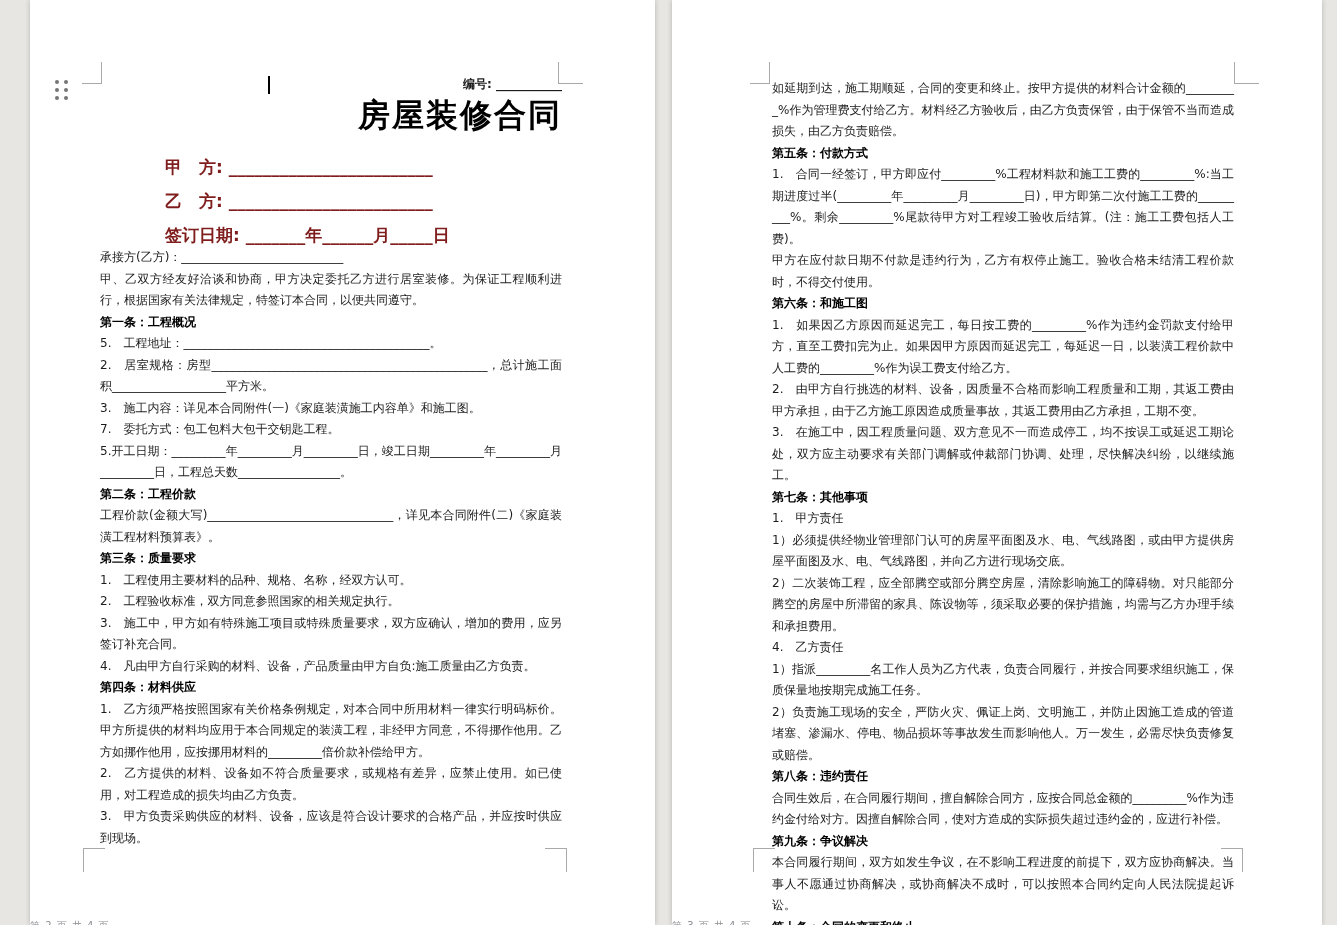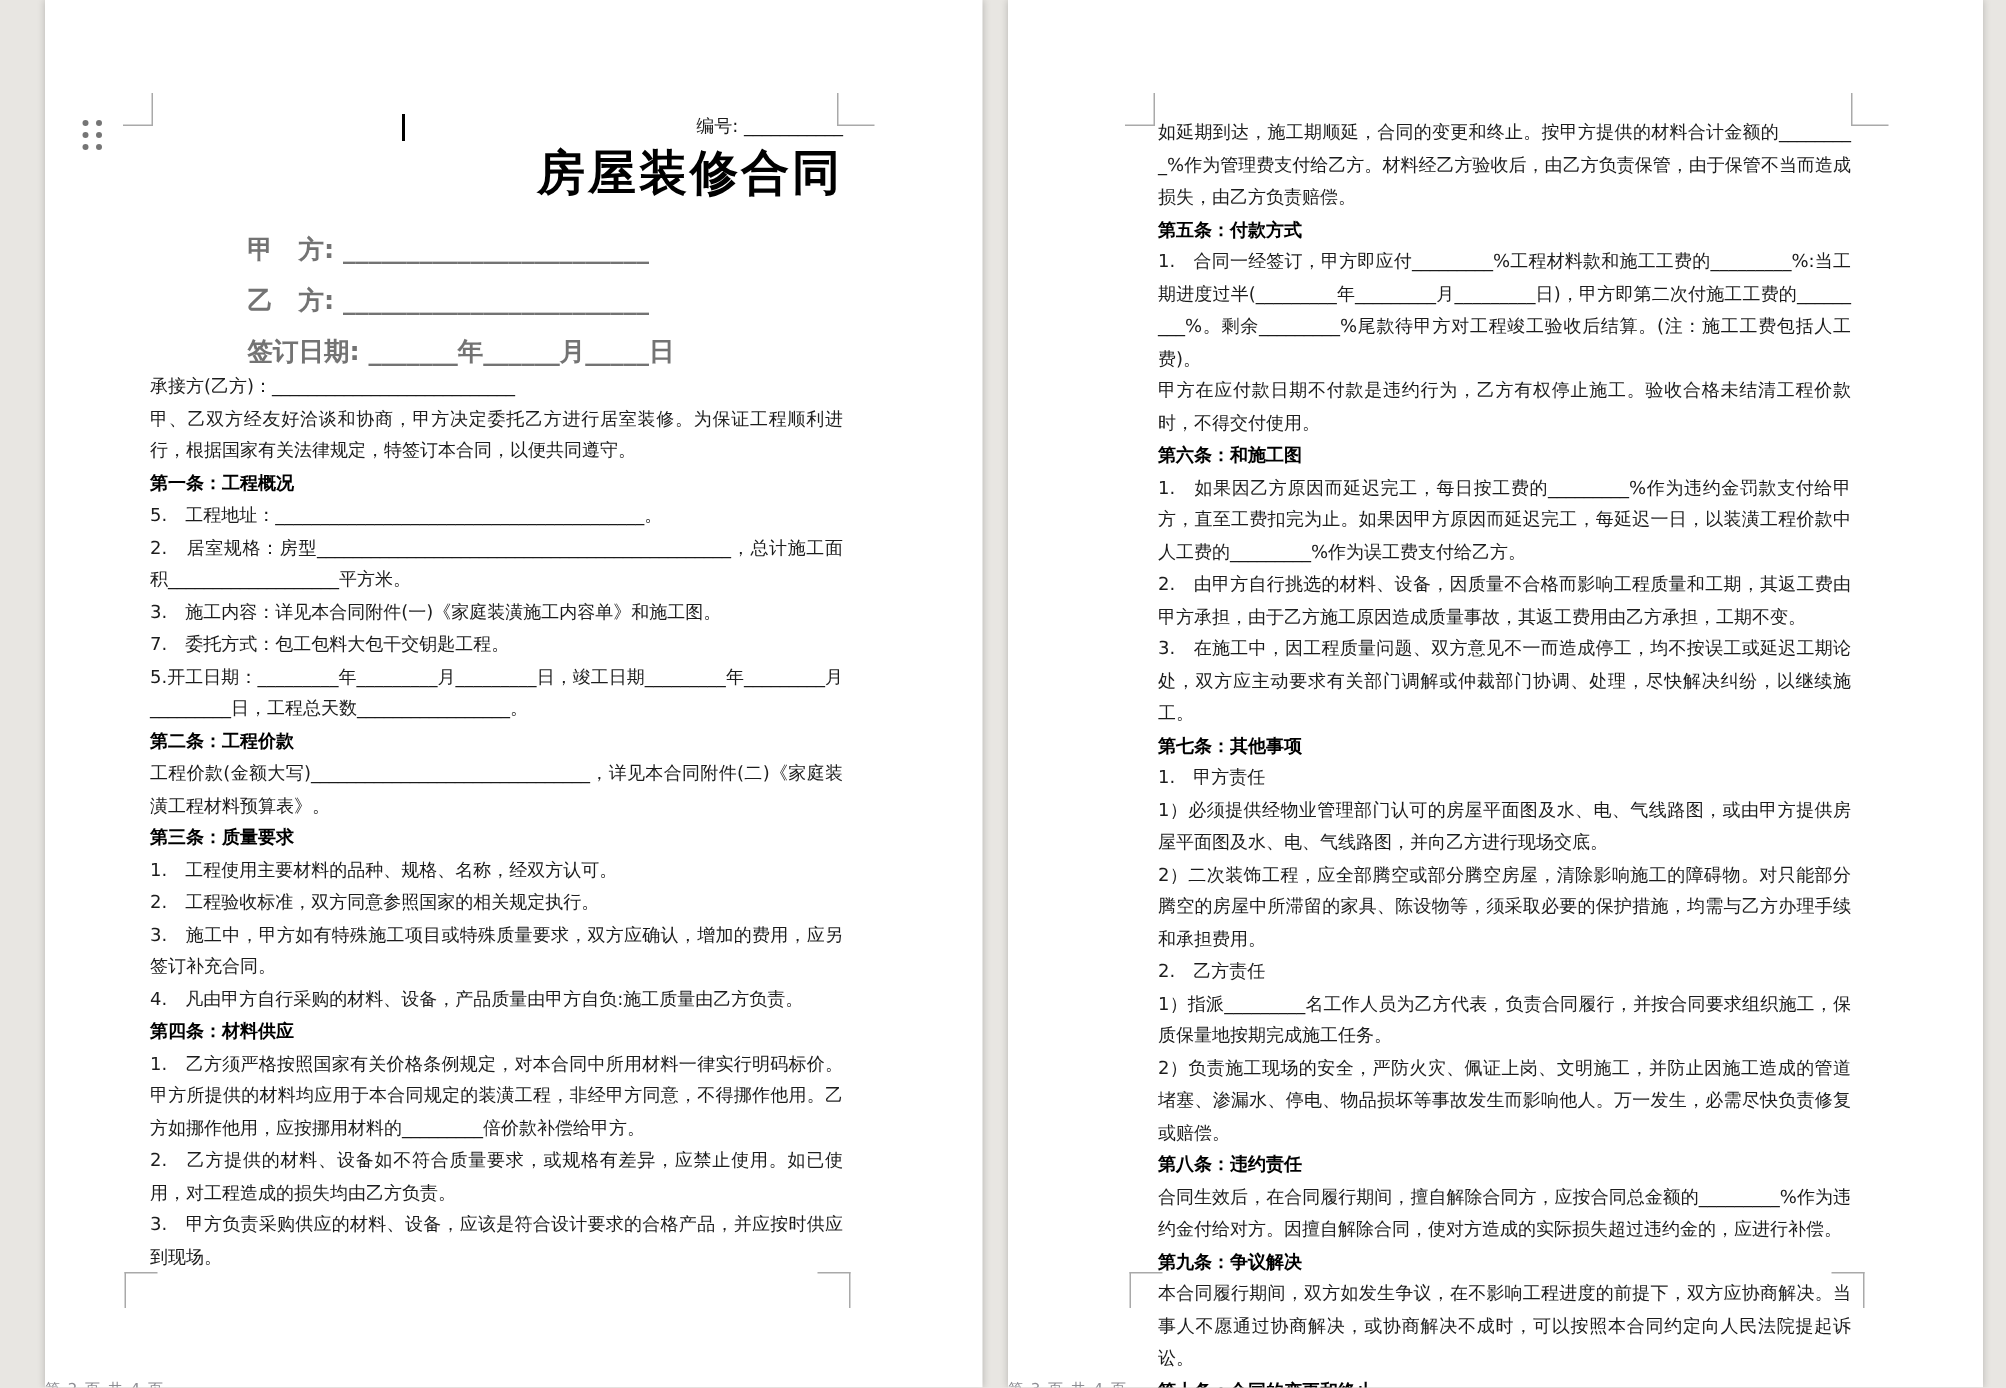--- a/index.html
+++ b/index.html
@@ -31,28 +31,28 @@
     position:absolute;left:25px;top:80px;width:17px;height:24px;
     display:grid;grid-template-columns:repeat(2,4px);grid-template-rows:repeat(3,4px);
     gap:4px 5px;cursor:move;
   }
   .drag-handle i{background:var(--handle_dot);border-radius:50%;width:4px;height:4px;}
   .cursor-bar{position:absolute;left:238px;top:76px;width:2px;height:18px;background:#000;}
   
   .content{position:absolute;left:70px;top:0;width:462px;}
   .content-r{position:absolute;left:100px;top:78px;width:462px;}
   .docno{position:absolute;top:76px;left:0;width:462px;text-align:right;
-    font-size:12px;font-weight:normal;white-space:nowrap;}
+    font-size:12px;font-weight:bold;white-space:nowrap;}
   .docno-blank{letter-spacing:0;}
   .title{
     position:absolute;top:94px;left:0;width:462px;margin:0;padding-left:20px;
     text-align:right;font-size:32px;letter-spacing:2px;font-weight:bold;color:#000;
   }
   .parties{position:absolute;top:150px;left:65px;width:400px;}
-  .party-line{font-size:17px;font-weight:bold;line-height:34px;color:#737373;white-space:nowrap;}
+  .party-line{font-size:17px;font-weight:bold;line-height:34px;color:#7f1d1d;white-space:nowrap;}
   .paras{position:absolute;top:247px;left:0;width:462px;}
   .content-r .paras{position:static;}
   .para{
     margin:0;font-size:12px;line-height:21.5px;text-align:justify;
     word-break:break-all;color:var(--body_text);
   }
   .para.heading{font-weight:bold;color:#000;}
   .footer{
     position:absolute;top:919px;left:0;width:100%;text-align:left;
     font-size:10px;color:var(--footer_text);letter-spacing:1px;
@@ -129,21 +129,21 @@
           <div class="para body">1.　合同一经签订，甲方即应付_________%工程材料款和施工工费的_________%:当工期进度过半(_________年_________月_________日)，甲方即第二次付施工工费的_________%。剩余_________%尾款待甲方对工程竣工验收后结算。(注：施工工费包括人工费)。</div>
           <div class="para body">甲方在应付款日期不付款是违约行为，乙方有权停止施工。验收合格未结清工程价款时，不得交付使用。</div>
           <div class="para heading">第六条：和施工图</div>
           <div class="para body">1.　如果因乙方原因而延迟完工，每日按工费的_________%作为违约金罚款支付给甲方，直至工费扣完为止。如果因甲方原因而延迟完工，每延迟一日，以装潢工程价款中人工费的_________%作为误工费支付给乙方。</div>
           <div class="para body">2.　由甲方自行挑选的材料、设备，因质量不合格而影响工程质量和工期，其返工费由甲方承担，由于乙方施工原因造成质量事故，其返工费用由乙方承担，工期不变。</div>
           <div class="para body">3.　在施工中，因工程质量问题、双方意见不一而造成停工，均不按误工或延迟工期论处，双方应主动要求有关部门调解或仲裁部门协调、处理，尽快解决纠纷，以继续施工。</div>
           <div class="para heading">第七条：其他事项</div>
           <div class="para body">1.　甲方责任</div>
           <div class="para body">1）必须提供经物业管理部门认可的房屋平面图及水、电、气线路图，或由甲方提供房屋平面图及水、电、气线路图，并向乙方进行现场交底。</div>
           <div class="para body">2）二次装饰工程，应全部腾空或部分腾空房屋，清除影响施工的障碍物。对只能部分腾空的房屋中所滞留的家具、陈设物等，须采取必要的保护措施，均需与乙方办理手续和承担费用。</div>
-          <div class="para body">2.　乙方责任</div>
+          <div class="para body">4.　乙方责任</div>
           <div class="para body">1）指派_________名工作人员为乙方代表，负责合同履行，并按合同要求组织施工，保质保量地按期完成施工任务。</div>
           <div class="para body">2）负责施工现场的安全，严防火灾、佩证上岗、文明施工，并防止因施工造成的管道堵塞、渗漏水、停电、物品损坏等事故发生而影响他人。万一发生，必需尽快负责修复或赔偿。</div>
           <div class="para heading">第八条：违约责任</div>
           <div class="para body">合同生效后，在合同履行期间，擅自解除合同方，应按合同总金额的_________%作为违约金付给对方。因擅自解除合同，使对方造成的实际损失超过违约金的，应进行补偿。</div>
           <div class="para heading">第九条：争议解决</div>
           <div class="para body">本合同履行期间，双方如发生争议，在不影响工程进度的前提下，双方应协商解决。当事人不愿通过协商解决，或协商解决不成时，可以按照本合同约定向人民法院提起诉讼。</div>
           <div class="para heading">第十条：合同的变更和终止</div>
         </div>
     </div>
 

